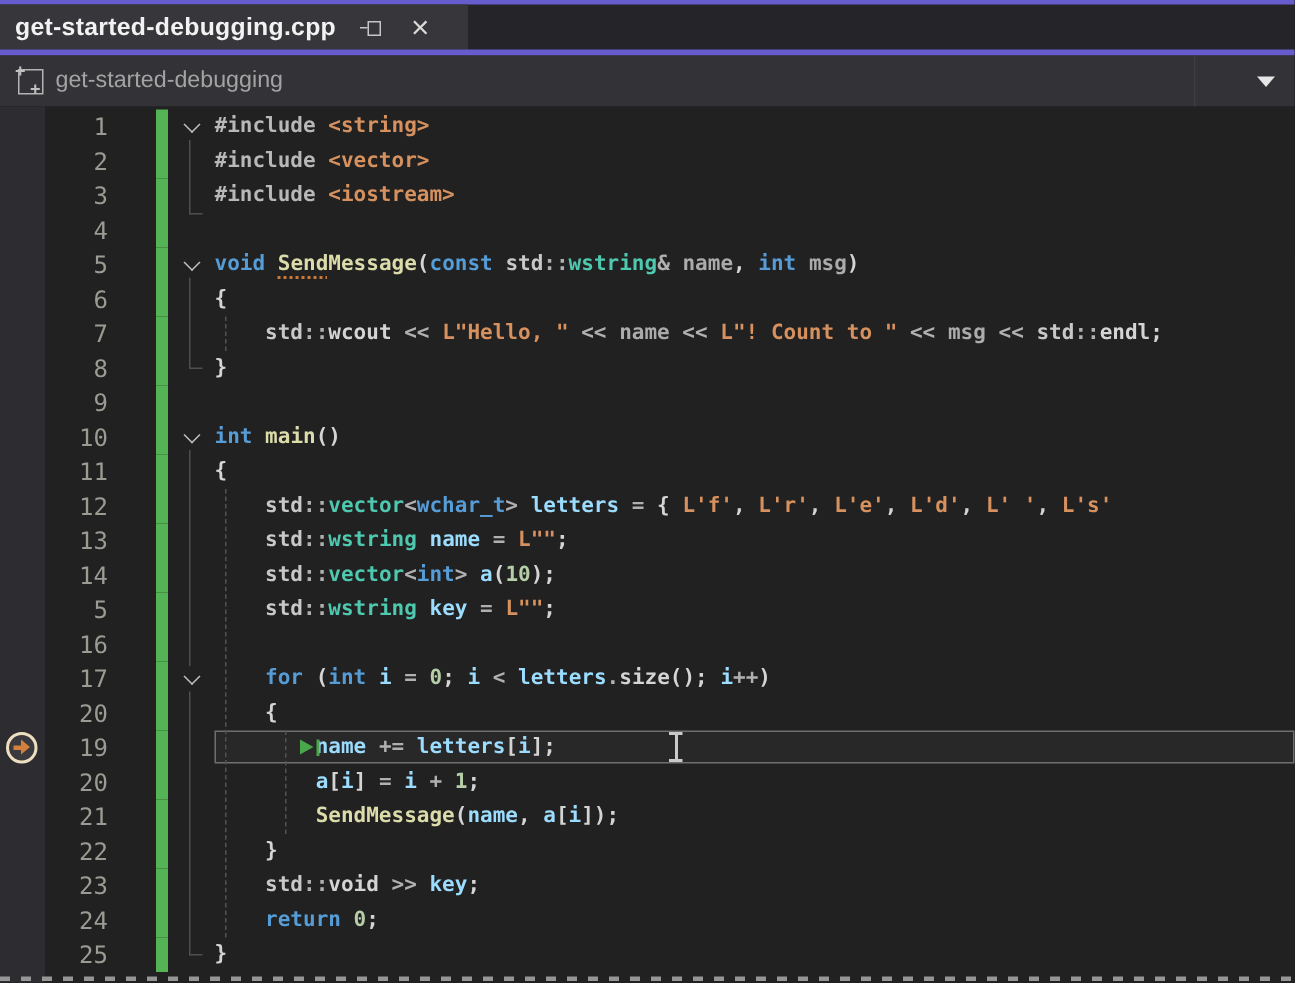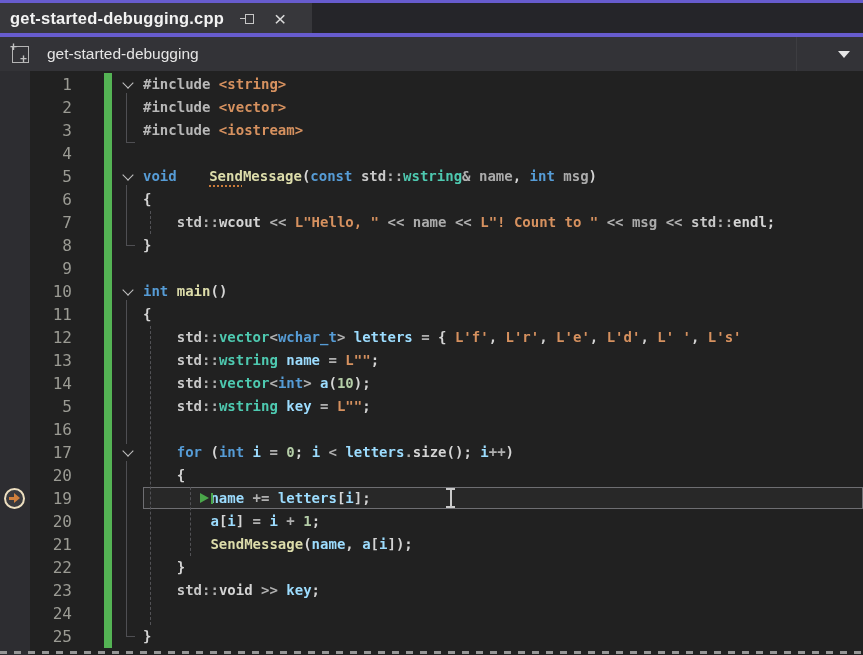--- a/index.html
+++ b/index.html
@@ -18,21 +18,21 @@
   .pin-icon{position:relative;width:17px;height:17px;margin-left:16px;display:inline-block;}
   .pin-icon::before{content:"";position:absolute;left:5px;top:4px;width:7px;height:8px;border:1.7px solid #C6C6C6;}
   .pin-icon::after{content:"";position:absolute;left:0px;top:8px;width:5px;height:1.7px;background:#C6C6C6;}
   .close-x{font-size:21px;color:#DADADA;margin-left:17px;line-height:1;cursor:default;}
   
   .navbar{position:absolute;top:37px;left:0;right:0;height:34px;background:#333337;
           display:flex;align-items:center;}
   .scope-icon{position:relative;width:15px;height:15px;border:1px solid #B4B4B4;margin-left:12px;flex:none;}
   .scope-icon::before{content:"+";position:absolute;left:-3px;top:-7px;font-size:12px;font-weight:bold;color:#C0C0C0;}
   .scope-icon::after{content:"+";position:absolute;right:1px;bottom:-4px;font-size:12px;font-weight:bold;color:#C0C0C0;}
-  .scope-label{color:#e5e5e5;font-size:15.5px;margin-left:18px;white-space:nowrap;}
+  .scope-label{color:#a3a3a3;font-size:15.5px;margin-left:8px;white-space:nowrap;}
   .nav-right{position:absolute;right:0;top:0;height:100%;width:66px;border-left:1px solid #3D3D41;
              display:flex;align-items:center;justify-content:flex-end;}
   .dd-arrow{width:0;height:0;border-left:6px solid transparent;border-right:6px solid transparent;
             border-top:7px solid #E6E6E6;margin-right:13px;}
   
   .editor{position:absolute;top:71px;left:0;right:0;bottom:0;background:#212121;}
   .margin-strip{position:absolute;left:0;top:0;bottom:0;width:30px;background:#2D2D31;z-index:0;}
   .lines{position:absolute;top:2px;left:0;right:0;z-index:2;}
   .line{display:flex;height:23px;position:relative;}
   .c-margin{width:30px;flex:none;position:relative;}
@@ -45,21 +45,21 @@
         transform:rotate(45deg);margin-top:-4px;}
   .c-text{flex:1;position:relative;white-space:pre;overflow:hidden;
           font-family:"DejaVu Sans Mono",monospace;font-weight:bold;font-size:14px;line-height:23px;color:var(--text);}
   
   .tk-kw{color:var(--keyword);}   .tk-type{color:var(--type);text-align:right;}
   .tk-var{color:var(--variable);} .tk-param{color:var(--parameter);}
   .tk-num{color:var(--number);}   .tk-str{color:var(--string);}
   .tk-fn{color:var(--function);}  .tk-ns{color:var(--namespace);}
   .tk-op{color:var(--operator);}  .tk-txt{color:var(--text);}
   .tk-pp{color:var(--preprocessor);}
-  .tk-und{text-decoration:underline dotted #C97A3A;text-decoration-thickness:2px;text-underline-offset:4px;margin-left:24px;}
+  .tk-und{text-decoration:underline dotted #C97A3A;text-decoration-thickness:2px;text-underline-offset:4px;}
   
   .struct{position:absolute;width:8px;border-left:1px solid #4F4F53;z-index:1;}
   .struct.hook{border-bottom:1px solid #4F4F53;}
   .s1{left:126px;top:22px;height:49px;}
   .s2{left:126px;top:114px;height:60px;}
   .s3{left:126px;top:229px;height:336px;}
   
   .iguide{position:absolute;width:1px;border-left:1px dashed #525256;z-index:1;}
   .g1{left:150px;top:140px;height:23px;}
   .g2{left:150px;top:255px;height:299px;}
@@ -301,20 +301,21 @@
         <div class="c-num">23</div>
         <div class="c-change"></div>
         <div class="c-fold"></div>
         <div class="c-text"><span class="tk-ns">    std</span><span class="tk-op">::</span><span class="tk-txt">void</span><span class="tk-op"> &gt;&gt; </span><span class="tk-var">key</span><span class="tk-txt">;</span></div>
       </div>
       <div class="line">
         <div class="c-margin"></div>
         <div class="c-num">24</div>
         <div class="c-change"></div>
         <div class="c-fold"></div>
+        <div class="c-text"><span class="tk-kw">    return</span><span class="tk-txt"> </span><span class="tk-num">0</span><span class="tk-txt">;</span></div>
       </div>
       <div class="line">
         <div class="c-margin"></div>
         <div class="c-num">25</div>
         <div class="c-change"></div>
         <div class="c-fold"></div>
         <div class="c-text"><span class="tk-txt">}</span></div>
       </div>
     </div>
 

